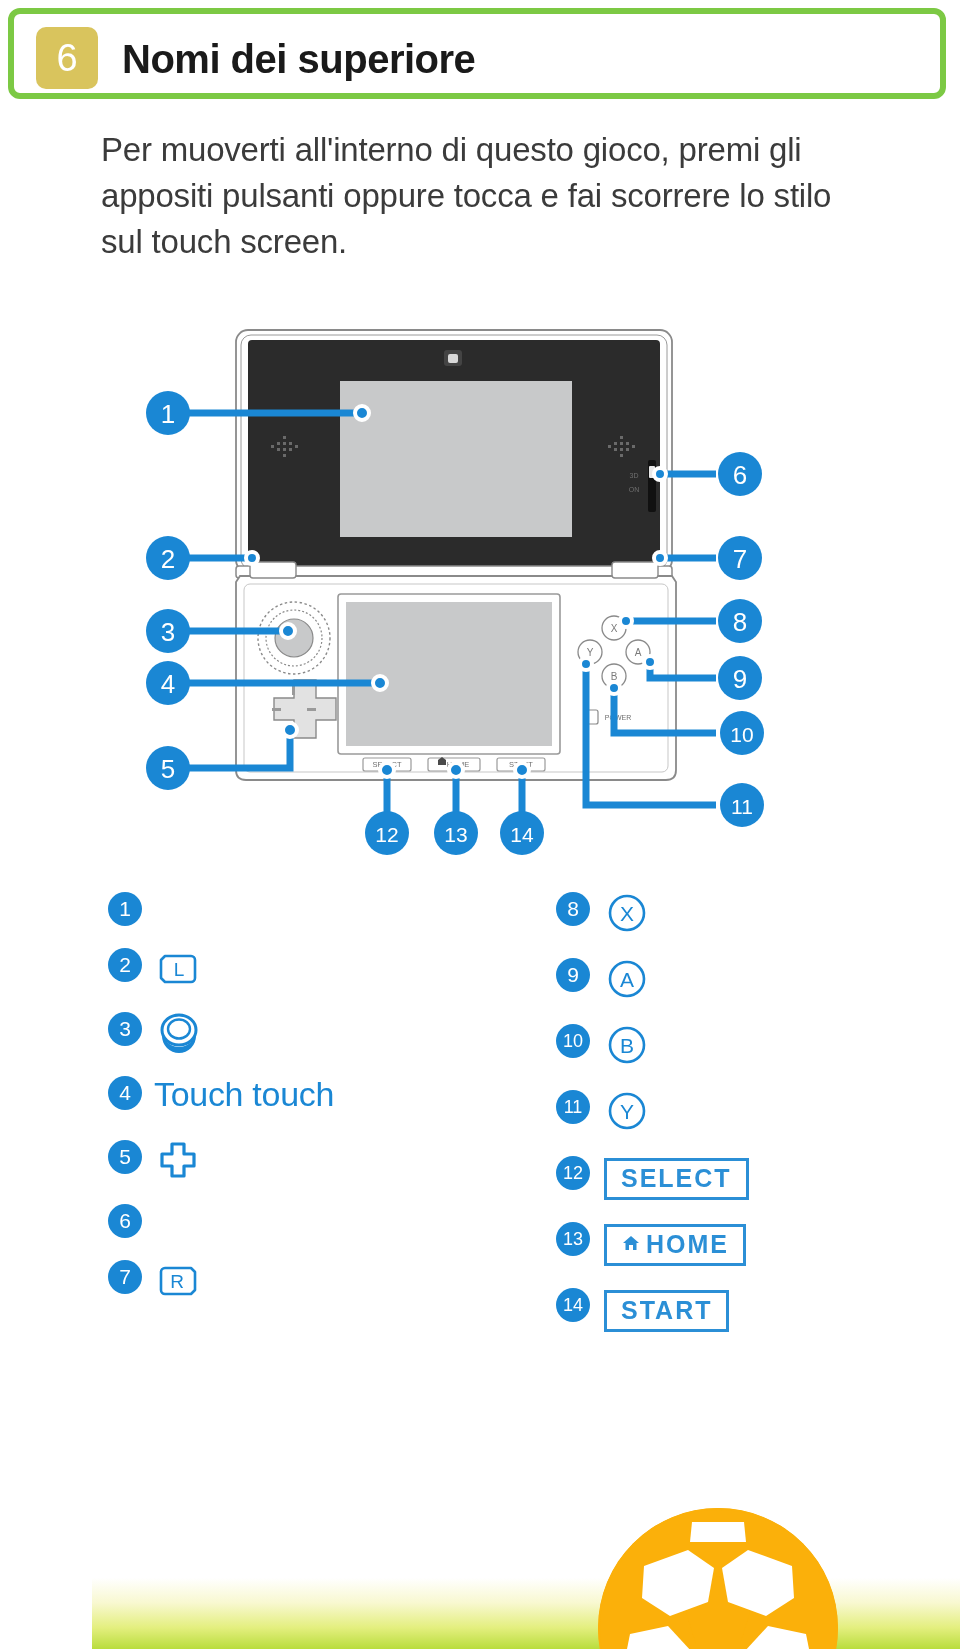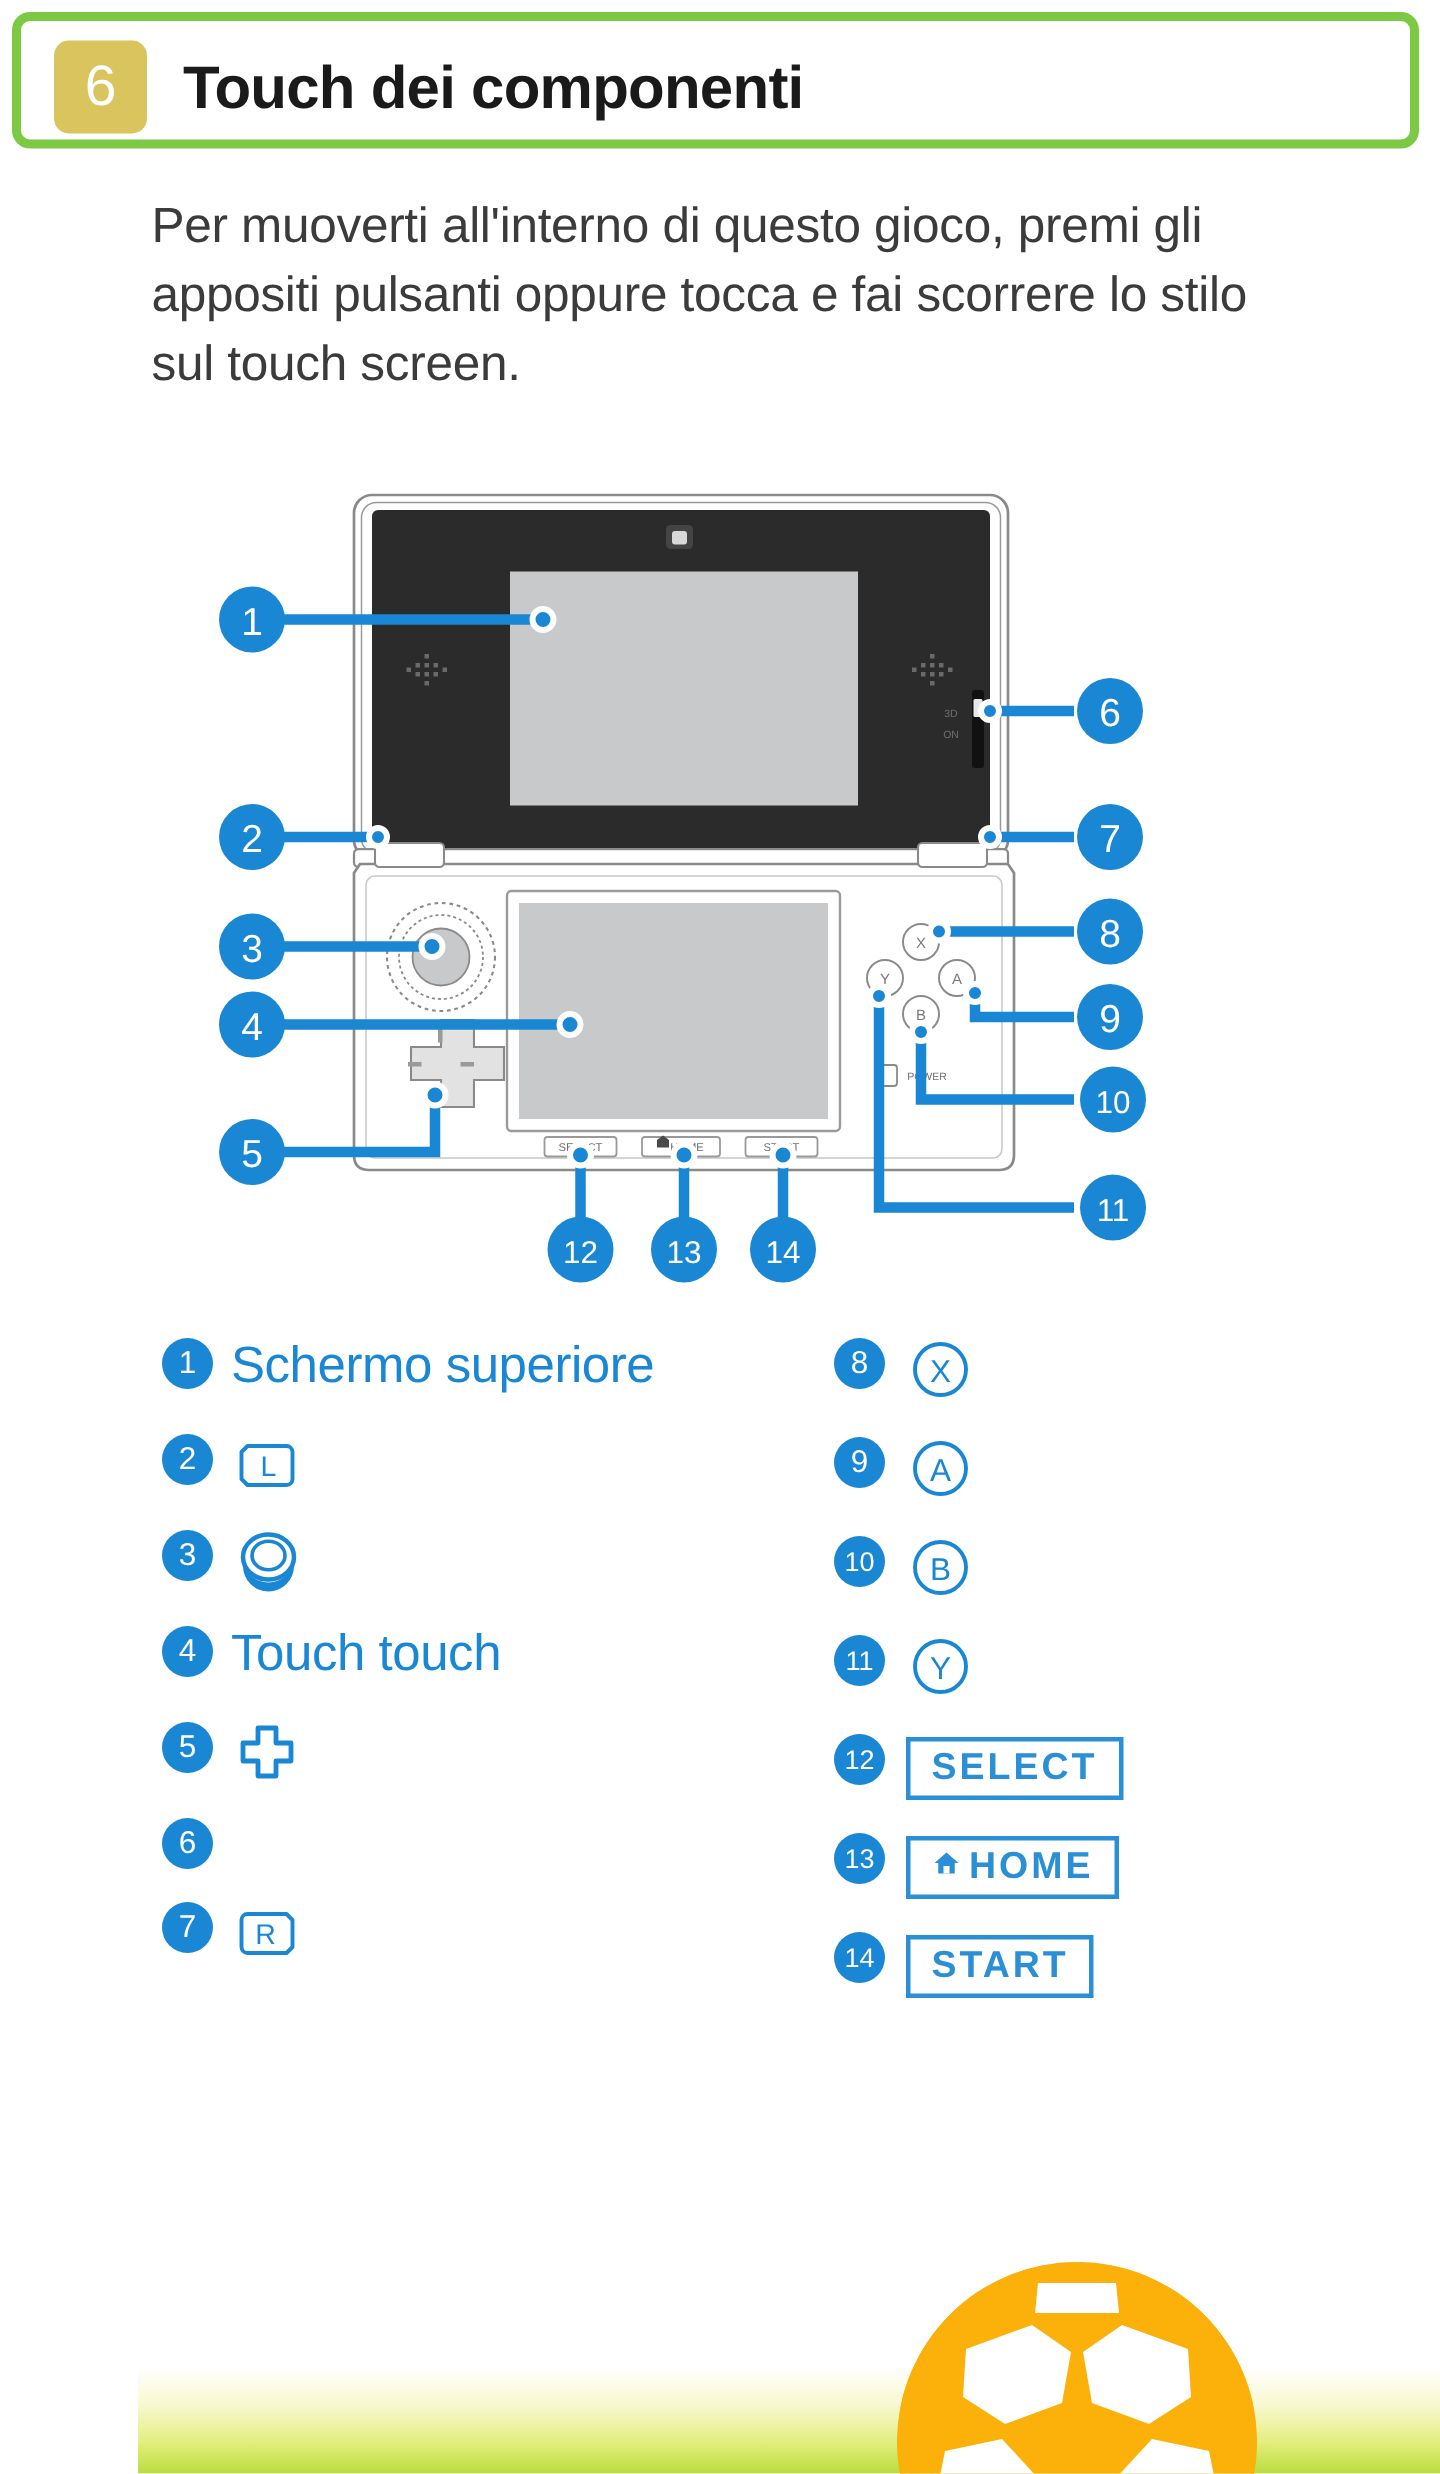--- a/index.html
+++ b/index.html
@@ -190,21 +190,21 @@
       <polygon points="210,128 172,120 148,146 156,190 196,200 218,168" fill="#ffffff"></polygon>
 
       <polygon points="102,200 142,200 158,232 138,262 106,262 86,232" fill="#ffffff"></polygon>
       <circle cx="122" cy="122" r="120" fill="none" stroke="#fbb00a" stroke-width="4"></circle>
     </g>
   </svg>
 </div>
 
 <div id="header">
   <div id="chapter-badge">6</div>
-  <div id="header-title">Touch dei componenti</div>
+  <div id="header-title">Nomi dei superiore</div>
 </div>
 
 <div id="intro">Per muoverti all'interno di questo gioco, premi gli appositi pulsanti oppure tocca e fai scorrere lo stilo sul touch screen.</div>
 
 <div id="diagram">
   <svg width="960" height="560" viewBox="0 0 960 560" xmlns="http://www.w3.org/2000/svg">
     <defs>
       <style>
         .cbl { fill:#1a87d4; }
         .cline { stroke:#1a87d4; stroke-width:7; fill:none; }
@@ -419,21 +419,20 @@
     </g>
   </svg>
 </div>
 
 <div id="legend">
 
   <div class="legend-col" id="legend-col-left">
 
     <div class="legend-row">
       <div class="num-badge">1</div>
-      <div class="legend-text">Schermo superiore</div>
     </div>
 
     <div class="legend-row">
       <div class="num-badge">2</div>
       <div class="legend-glyph">
         <svg width="44" height="44" viewBox="0 0 44 44" xmlns="http://www.w3.org/2000/svg">
           <path d="M9 10 h26 a4 4 0 0 1 4 4 v18 a4 4 0 0 1 -4 4 h-26 l-4 -4 v-18 z" fill="none" stroke="#1a87d4" stroke-width="2.6" stroke-linejoin="round"></path>
           <text x="23" y="30" fill="#1a87d4" font-family="Liberation Sans, sans-serif" font-size="19" text-anchor="middle">L</text>
         </svg>
       </div>

